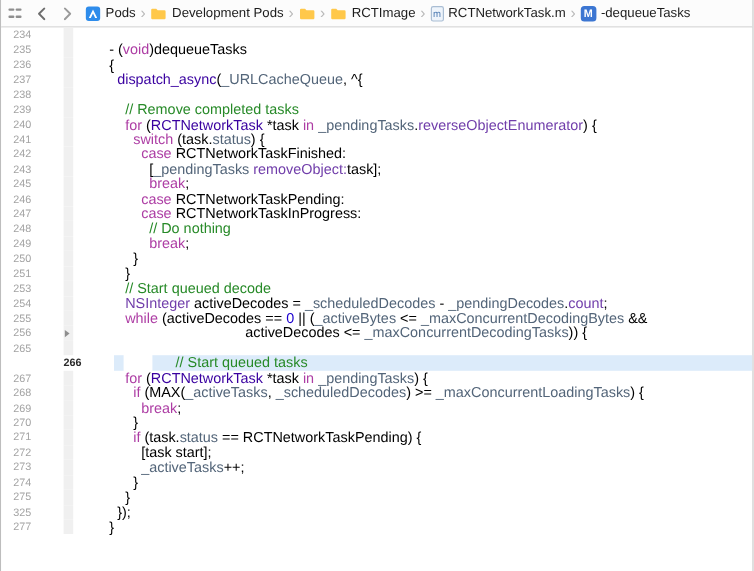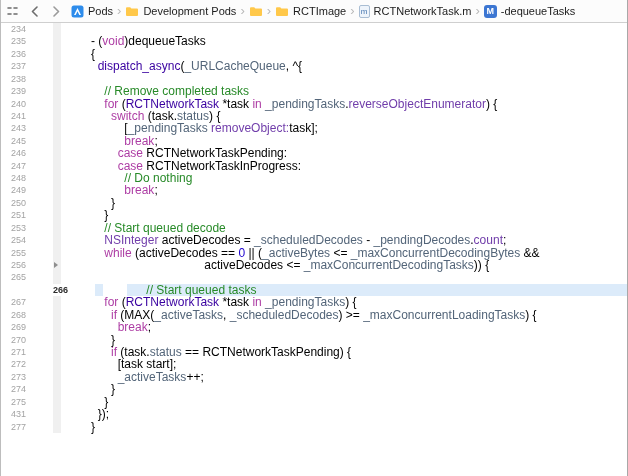--- a/index.html
+++ b/index.html
@@ -151,20 +151,25 @@
         <div class="gut-num">240</div>
         <div class="gut-rib"></div>
         <div class="code-text"><span class="tk-p">    </span><span class="tk-k">for</span><span class="tk-p"> (</span><span class="tk-c">RCTNetworkTask</span><span class="tk-p"> *task </span><span class="tk-k">in</span><span class="tk-p"> </span><span class="tk-v">_pendingTasks</span><span class="tk-p">.</span><span class="tk-s">reverseObjectEnumerator</span><span class="tk-p">) {</span></div>
       </div>
       <div class="row">
         <div class="gut-num">241</div>
         <div class="gut-rib"></div>
         <div class="code-text"><span class="tk-p">      </span><span class="tk-k">switch</span><span class="tk-p"> (task.</span><span class="tk-v">status</span><span class="tk-p">) {</span></div>
       </div>
       <div class="row">
+        <div class="gut-num">242</div>
+        <div class="gut-rib"></div>
+        <div class="code-text"><span class="tk-p">        </span><span class="tk-k">case</span><span class="tk-p"> RCTNetworkTaskFinished:</span></div>
+      </div>
+      <div class="row">
         <div class="gut-num">243</div>
         <div class="gut-rib"></div>
         <div class="code-text"><span class="tk-p">          [</span><span class="tk-v">_pendingTasks</span><span class="tk-p"> </span><span class="tk-s">removeObject:</span><span class="tk-p">task];</span></div>
       </div>
       <div class="row">
         <div class="gut-num">245</div>
         <div class="gut-rib"></div>
         <div class="code-text"><span class="tk-p">          </span><span class="tk-k">break</span><span class="tk-p">;</span></div>
       </div>
       <div class="row">
@@ -268,21 +273,21 @@
         <div class="gut-num">274</div>
         <div class="gut-rib"></div>
         <div class="code-text"><span class="tk-p">      }</span></div>
       </div>
       <div class="row">
         <div class="gut-num">275</div>
         <div class="gut-rib"></div>
         <div class="code-text"><span class="tk-p">    }</span></div>
       </div>
       <div class="row">
-        <div class="gut-num">431</div>
+        <div class="gut-num">325</div>
         <div class="gut-rib"></div>
         <div class="code-text"><span class="tk-p">  });</span></div>
       </div>
       <div class="row">
         <div class="gut-num">277</div>
         <div class="gut-rib"></div>
         <div class="code-text"><span class="tk-p">}</span></div>
       </div>
     </div>
 </div>

